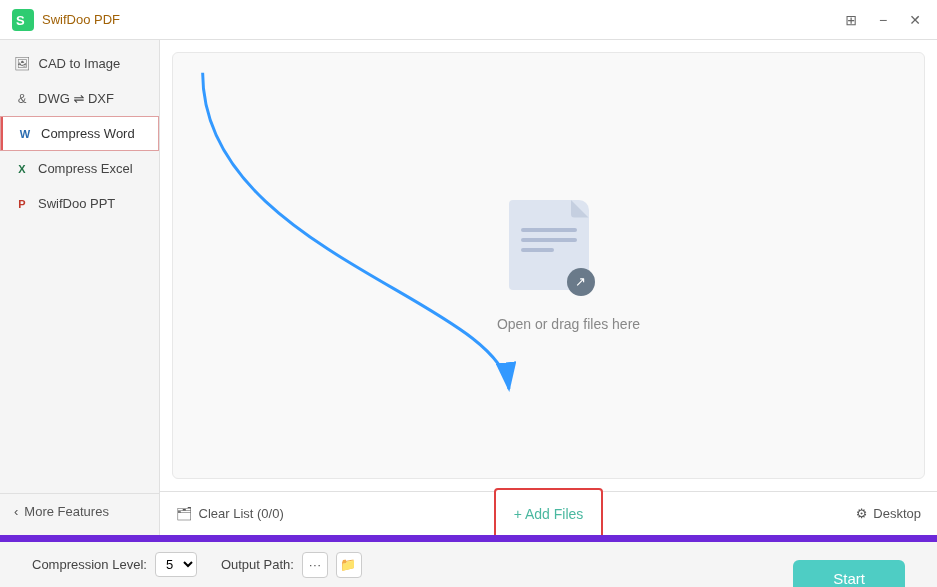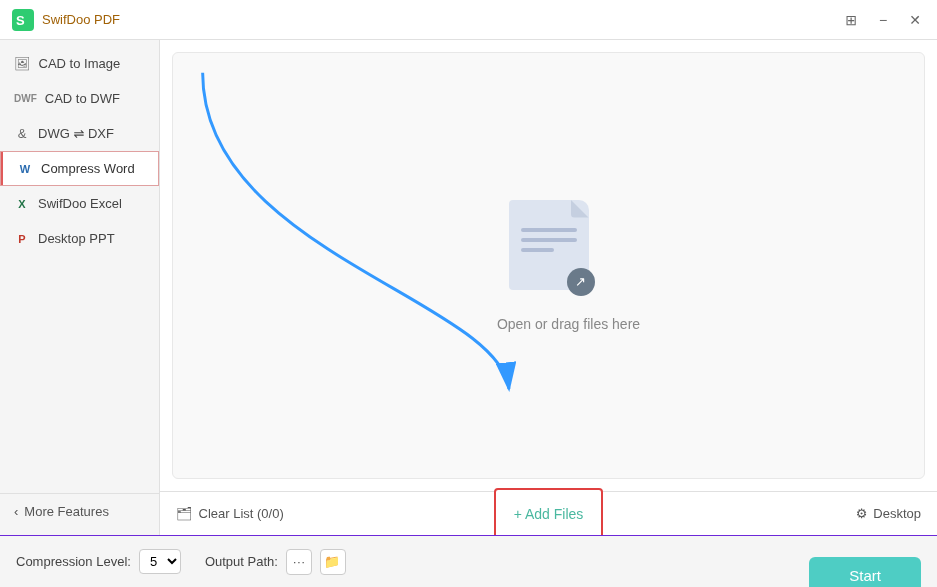--- a/index.html
+++ b/index.html
@@ -233,22 +233,22 @@
       flex: 1;
       justify-content: flex-end;
     }
 
     
     .bottom-bar {
       display: flex;
       align-items: center;
       height: 52px;
       background: #f5f5f5;
-      padding: 0 16px;
-      border-top: 1px solid #6d28d9;
+      padding: 0 32px;
+      border-top: 7px solid #6d28d9;
       flex-shrink: 0;
       gap: 24px;
     }
     .bottom-control {
       display: flex;
       align-items: center;
       gap: 8px;
       font-size: 13px;
       color: #444;
     }
@@ -307,38 +307,34 @@
 </div>
 
 <div class="main-layout">
 
   <div class="sidebar">
     <div class="sidebar-item">
       <span class="item-icon">🖼</span>
       <span>CAD to Image</span>
     </div>
     <div class="sidebar-item">
-      <span class="item-icon" style="font-size:10px;font-weight:bold;color:#888">DWF</span>
-      <span>CAD to DWF</span>
-    </div>
-    <div class="sidebar-item">
       <span class="item-icon">&amp;</span>
       <span>DWG ⇌ DXF</span>
     </div>
     <div class="sidebar-item active">
       <span class="item-icon" style="font-size:11px;font-weight:bold;color:#2b6cb0">W</span>
       <span>Compress Word</span>
     </div>
     <div class="sidebar-item">
       <span class="item-icon" style="font-size:11px;font-weight:bold;color:#217346">X</span>
-      <span>SwifDoo Excel</span>
+      <span>Compress Excel</span>
     </div>
     <div class="sidebar-item">
       <span class="item-icon" style="font-size:11px;font-weight:bold;color:#c0392b">P</span>
-      <span>Desktop PPT</span>
+      <span>SwifDoo PPT</span>
     </div>
     <div class="sidebar-more">
       <span>‹</span>
       <span>More Features</span>
     </div>
   </div>
 
   <div class="content-area">
 
     <div class="drop-zone">

